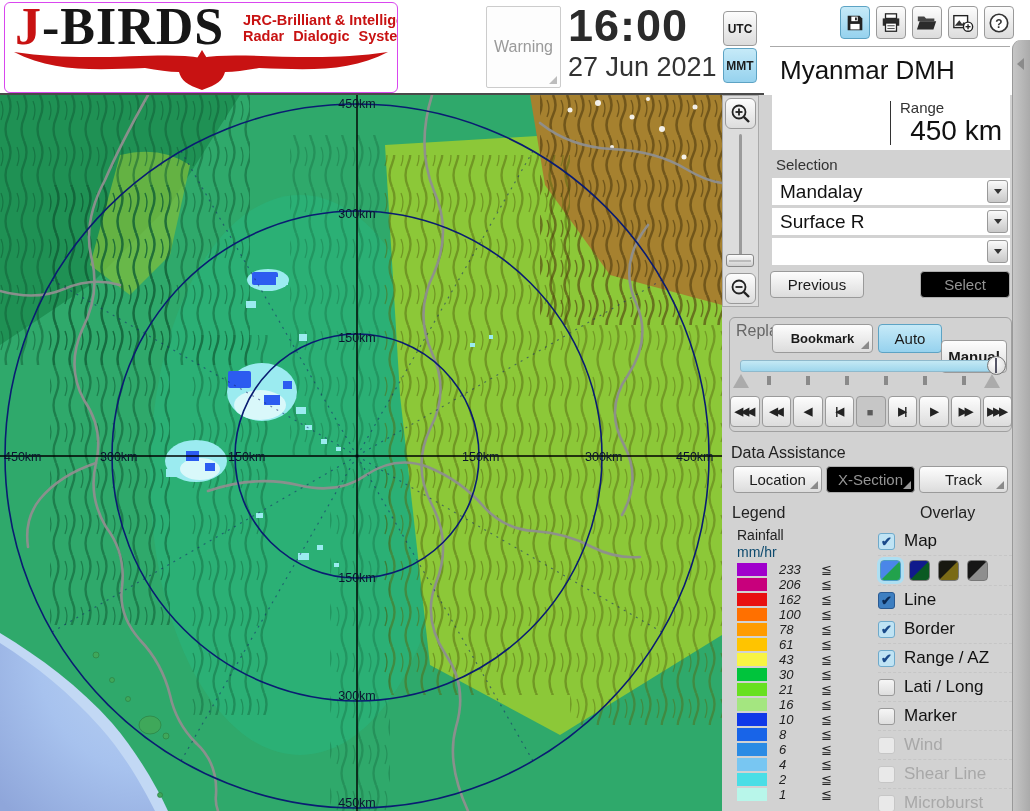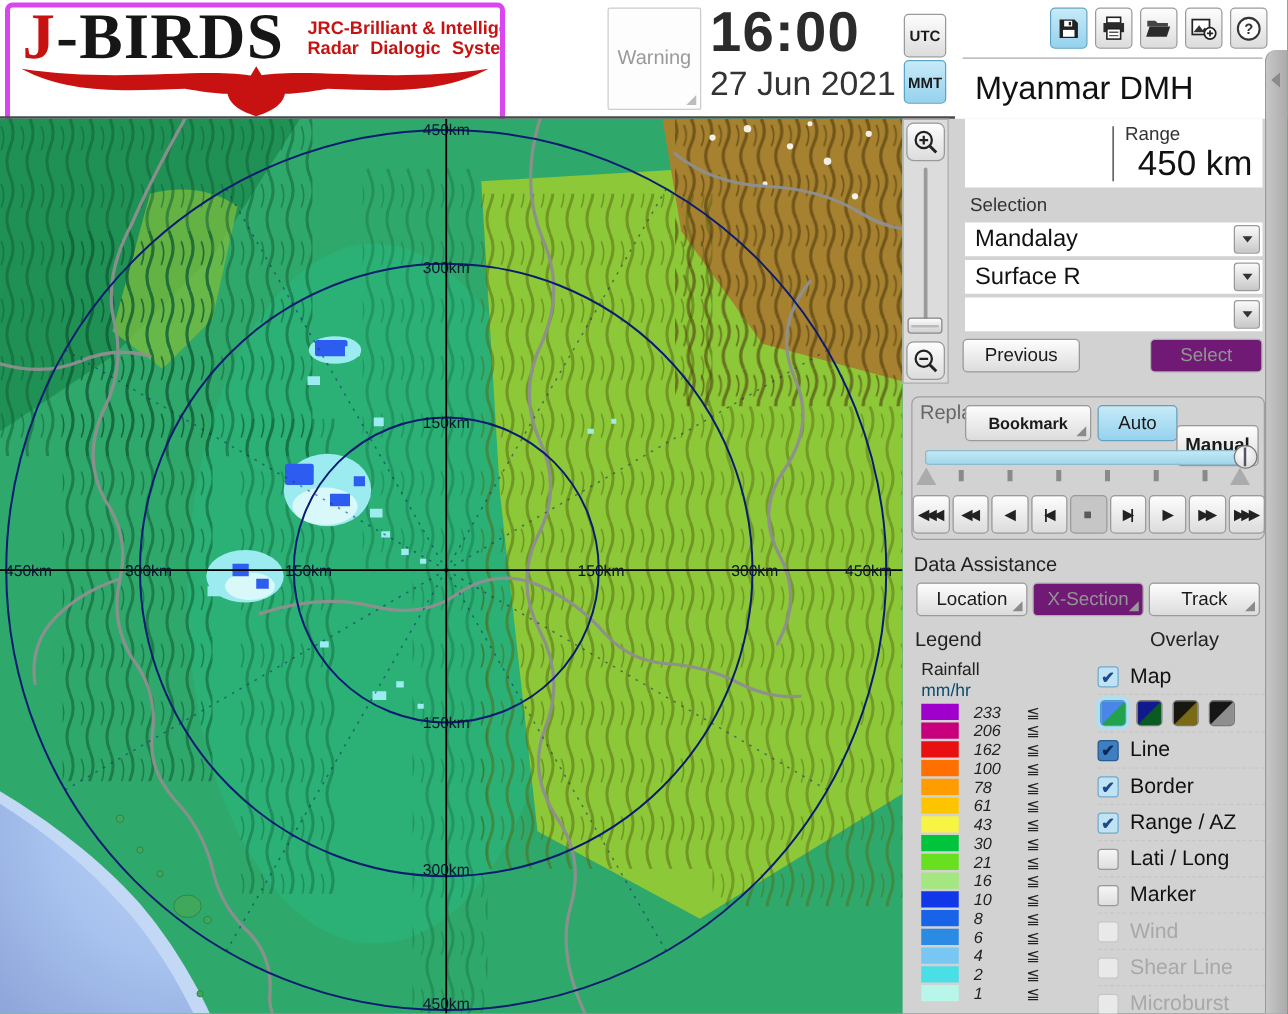--- a/index.html
+++ b/index.html
@@ -3,21 +3,21 @@
 <meta charset="utf-8">
 <style>
   html,body{margin:0;padding:0;background:#777;}
   #app{position:relative;width:1030px;height:811px;background:#D2D2D2;overflow:hidden;
        font-family:"Liberation Sans",sans-serif;-webkit-font-smoothing:antialiased;}
 
   
   #header{position:absolute;left:0;top:0;width:1030px;height:95px;background:#fff;}
   #hdr-dark-line{position:absolute;left:0;top:93px;width:764px;height:2px;background:#4a4a4a;}
   #logo-box{position:absolute;left:4px;top:2px;width:392px;height:89px;background:#fff;
-            border:4px solid #d946ef;border-radius:6px;overflow:hidden;}
+            border:1px solid #d946ef;border-radius:6px;overflow:hidden;}
   #logo-title{position:absolute;left:10px;top:-6px;font-family:"Liberation Serif",serif;
               font-weight:bold;font-size:52px;letter-spacing:1px;color:#161616;}
   #logo-title .red{color:#C81212;}
   #logo-sub{position:absolute;left:238px;top:9px;color:#C81212;font-weight:bold;
             font-size:14.5px;line-height:16px;white-space:nowrap;}
   #logo-sub .l2{word-spacing:5px;}
   #eagle{position:absolute;left:7px;top:46px;}
 
   #warning-btn{position:absolute;left:486px;top:6px;width:73px;height:80px;background:#FDFDFD;
                border:1px solid #ccc;border-radius:2px;color:#9a9a9a;font-size:16px;
@@ -27,21 +27,21 @@
   .corner.dim::after{border-bottom-color:#bdbdbd;}
   .corner.dis::after{border-bottom-color:#9a9a9a;}
 
   #clock-time{position:absolute;left:568px;top:0px;font-size:45px;font-weight:600;
               color:#2b2b2b;letter-spacing:1px;}
   #clock-date{position:absolute;left:568px;top:52px;font-size:27px;color:#333;}
 
   .btn{background:linear-gradient(#FDFDFD,#DCDCDC);border:1px solid #9a9a9a;border-radius:4px;
        color:#1a1a1a;display:flex;align-items:center;justify-content:center;box-sizing:border-box;}
   .btn.sel{background:linear-gradient(#C6EAF8,#96D2EE);border-color:#5DA3C4;}
-  .btn.dis{background:#701a75;color:#949494;border-color:#adadad;}
+  .btn.dis{background:#000000;color:#949494;border-color:#adadad;}
 
   #tz-utc{position:absolute;left:723px;top:11px;width:34px;height:35px;font-size:12px;font-weight:bold;}
   #tz-mmt{position:absolute;left:723px;top:48px;width:34px;height:35px;font-size:12px;font-weight:bold;}
 
   #toolbar{position:absolute;left:840px;top:6px;display:flex;gap:6px;}
   .tbtn{width:30px;height:33px;}
   #toolbar-underline{position:absolute;left:770px;top:46px;width:240px;height:1px;background:#aaa;}
   #station-box{position:absolute;left:772px;top:50px;width:238px;height:40px;background:#fff;
                font-size:26px;color:#111;display:flex;align-items:center;padding-left:8px;box-sizing:border-box;}
 

